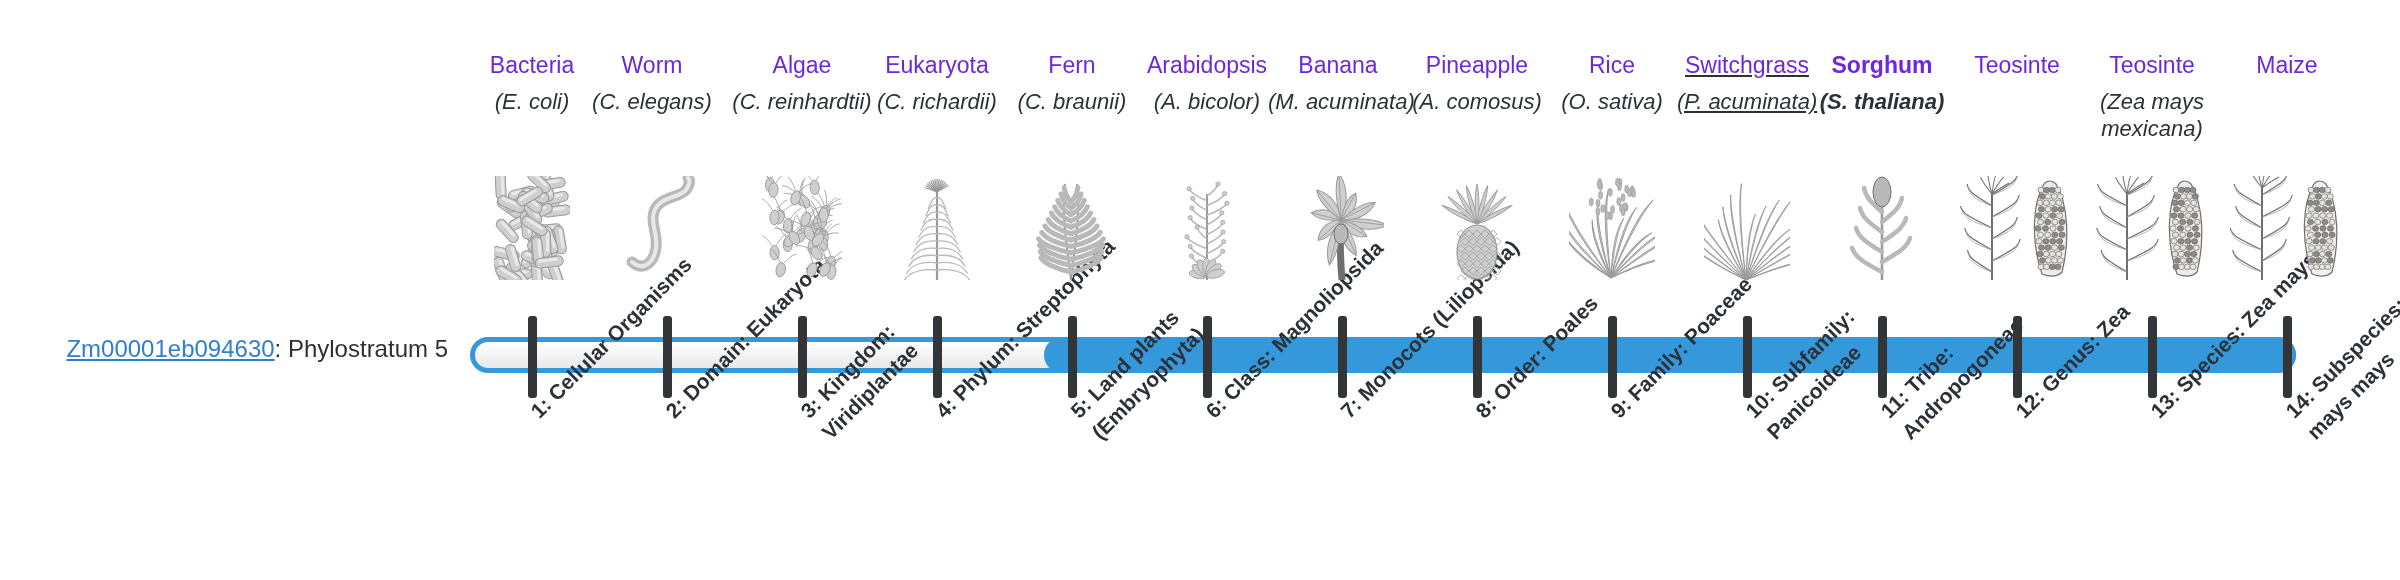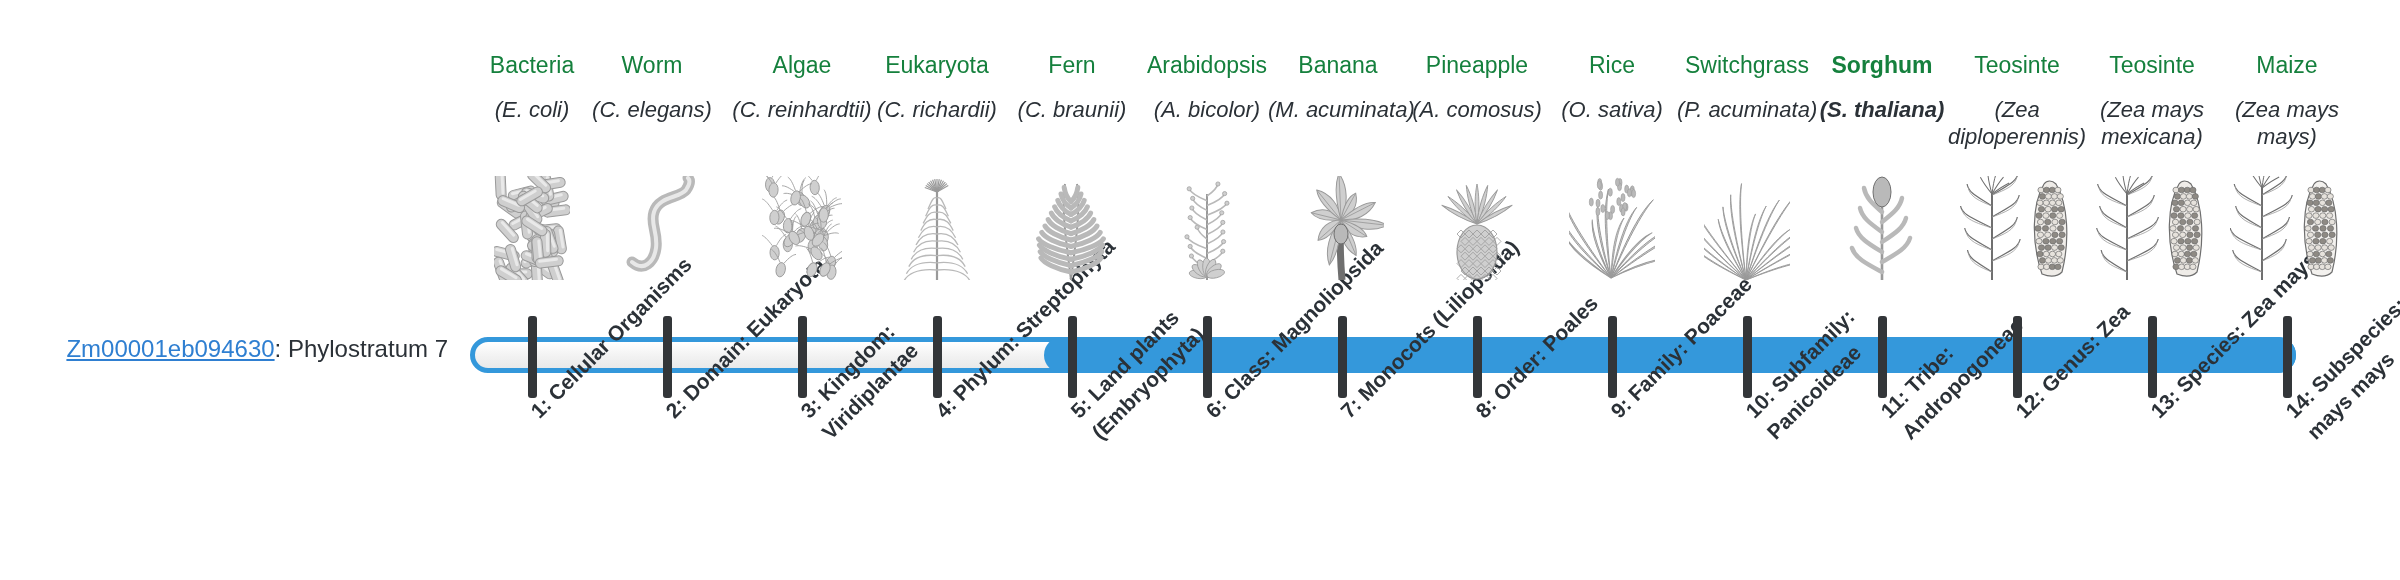--- a/index.html
+++ b/index.html
@@ -16,29 +16,29 @@
 
   
   .col {
     position:absolute;
     text-align:center;
     top:50px;
   }
   .common {
     font-size:23px;
     line-height:30px;
-    color:#15803d;
+    color:#6d28d9;
     white-space:nowrap;
   }
   .latin {
     font-size:22px;
     line-height:27px;
     font-style:italic;
     color:#2b3137;
-    margin-top:16px;
+    margin-top:8px;
   }
   .latin.nowrap { white-space:nowrap; }
 
   
   .orgbox {
     position:absolute;
     top:168px;
     height:112px;
     display:flex;
     align-items:flex-end;
@@ -105,21 +105,21 @@
     text-align:left;
     white-space:normal;
   }
 </style>
 </head>
 <body>
 
 <div id="stage">
 
   <div id="gene-label">
-    <span class="gid">Zm00001eb094630</span><span class="pstext">: </span><span class="pstext">Phylostratum 7</span>
+    <span class="gid">Zm00001eb094630</span><span class="pstext">: </span><span class="pstext">Phylostratum 5</span>
   </div>
 
   <div id="bar-track">
     <div id="bar-fill" style="left: 569px;"></div>
   </div>
 
   <div id="dyn">
       <div class="col" style="left: 462px; width: 140px;">
         <div class="common">Bacteria</div>
         <div class="latin nowrap">(E. coli)</div>
@@ -874,21 +874,21 @@
           <ellipse cx="43.6" cy="33.4" rx="2" ry="4" fill="#b9b9b9" stroke="#9a9a9a" stroke-width="0.6"></ellipse>
           <ellipse cx="50.5" cy="10.7" rx="2" ry="4" fill="#b9b9b9" stroke="#9a9a9a" stroke-width="0.6"></ellipse>
           <ellipse cx="49.8" cy="25.6" rx="2" ry="4" fill="#b9b9b9" stroke="#9a9a9a" stroke-width="0.6"></ellipse>
           <ellipse cx="33.8" cy="32.5" rx="2" ry="4" fill="#b9b9b9" stroke="#9a9a9a" stroke-width="0.6"></ellipse>
           <ellipse cx="48.5" cy="6.3" rx="2" ry="4" fill="#b9b9b9" stroke="#9a9a9a" stroke-width="0.6"></ellipse>
           <ellipse cx="64.6" cy="17.6" rx="2" ry="4" fill="#b9b9b9" stroke="#9a9a9a" stroke-width="0.6"></ellipse>
         </svg>
       </div>
       <div class="tick" style="left: 1612px; background: rgb(51, 54, 57);"></div>
       <div class="rank" style="left: 1604px;">9: Family: Poaceae</div>
-      <div class="col" style="left: 1677px; width: 140px;">
+      <div class="col" style="left: 1677px; width: 140px; text-decoration: underline;">
         <div class="common">Switchgrass</div>
         <div class="latin nowrap">(P. acuminata)</div>
       </div>
       <div class="orgbox" style="left: 1677px; width: 140px;">
         <svg width="86" height="104" viewBox="0 0 86 104">
           <g transform="translate(42,104) rotate(-66)">
             <path d="M0 0 C 2 -36.300000000000004, 6 -56.1, 10 -66 C 4 -54.12, 1 -33, 0 0 Z" fill="#cfcfcf" stroke="#9a9a9a" stroke-width="0.85"></path>
           </g>
           <g transform="translate(42,104) rotate(-57.8)">
             <path d="M0 0 C 2 -41.800000000000004, 6 -64.6, 10 -76 C 4 -62.31999999999999, 1 -38, 0 0 Z" fill="#cfcfcf" stroke="#9a9a9a" stroke-width="0.85"></path>
@@ -956,21 +956,20 @@
           <path d="M42 56 C 31 48, 22.2 42, 20 32" fill="none" stroke="#b9b9b9" stroke-width="4.5" stroke-linecap="round"></path>
           <path d="M42 46 C 52 38, 60 32, 62 22" fill="none" stroke="#b9b9b9" stroke-width="4.5" stroke-linecap="round"></path>
           <path d="M42 36 C 33 28, 25.8 22, 24 12" fill="none" stroke="#b9b9b9" stroke-width="4.5" stroke-linecap="round"></path>
           <ellipse cx="42" cy="16" rx="9" ry="15" fill="#b9b9b9" stroke="#6f6f6f" stroke-width="1"></ellipse>
         </svg>
       </div>
       <div class="tick" style="left: 1882px; background: rgb(51, 54, 57);"></div>
       <div class="rank" style="left: 1874px;">11: Tribe: Andropogoneae</div>
       <div class="col" style="left: 1947px; width: 140px;">
         <div class="common">Teosinte</div>
-        <div class="latin">(Zea diploperennis)</div>
       </div>
       <div class="orgbox" style="left: 1947px; width: 140px;">
         <svg width="64" height="104" viewBox="0 0 64 104">
           <path d="M32 104 L32 18" stroke="#6f6f6f" stroke-width="2" fill="none"></path>
           <path d="M32 96 C 18.522469974588603 87, 8.720629956107587 83, 7.49539995379746 74" fill="none" stroke="#6f6f6f" stroke-width="1.2"></path>
           <path d="M32 96 C 19.74769997689873 91, 9.945859958417714 87, 8.475583955645561 77" fill="none" stroke="#9a9a9a" stroke-width="0.8"></path>
           <path d="M32 85 C 47.475185795314616 76, 58.72986637372523 72, 60.136701446026564 63" fill="none" stroke="#6f6f6f" stroke-width="1.2"></path>
           <path d="M32 85 C 46.06835072301328 80, 57.32303130142391 76, 59.0112333881855 66" fill="none" stroke="#9a9a9a" stroke-width="0.8"></path>
           <path d="M32 74 C 16.993730814475565 65, 6.080080497730524 61, 4.715874208137393 52" fill="none" stroke="#6f6f6f" stroke-width="1.2"></path>
           <path d="M32 74 C 18.357937104068696 69, 7.444286787323652 65, 5.807239239811899 55" fill="none" stroke="#9a9a9a" stroke-width="0.8"></path>
@@ -1150,21 +1149,20 @@
           <ellipse cx="13.0" cy="90.8" rx="3.1" ry="2.8" fill="#8e8a84" stroke="#6f6f6f" stroke-width="0.7"></ellipse>
           <ellipse cx="18.6" cy="90.8" rx="3.1" ry="2.8" fill="#e6e2dc" stroke="#6f6f6f" stroke-width="0.7"></ellipse>
           <ellipse cx="24.3" cy="90.8" rx="3.1" ry="2.8" fill="#e6e2dc" stroke="#6f6f6f" stroke-width="0.7"></ellipse>
           <ellipse cx="29.9" cy="90.8" rx="3.1" ry="2.8" fill="#e6e2dc" stroke="#6f6f6f" stroke-width="0.7"></ellipse>
         </svg>
       </div>
       <div class="tick" style="left: 2152px; background: rgb(51, 54, 57);"></div>
       <div class="rank" style="left: 2144px;">13: Species: Zea mays</div>
       <div class="col" style="left: 2217px; width: 140px;">
         <div class="common">Maize</div>
-        <div class="latin">(Zea mays mays)</div>
       </div>
       <div class="orgbox" style="left: 2217px; width: 140px;">
         <svg width="64" height="104" viewBox="0 0 64 104">
           <path d="M32 104 L32 12" stroke="#6f6f6f" stroke-width="2" fill="none"></path>
           <path d="M32 96 C 15.872838322352617 87, 4.143993465881795 83, 2.677887858822942 74" fill="none" stroke="#6f6f6f" stroke-width="1.2"></path>
           <path d="M32 96 C 17.33894392941147 91, 5.6100990729406455 87, 3.850772344470027 77" fill="none" stroke="#9a9a9a" stroke-width="0.8"></path>
           <path d="M32 85 C 45.32362783662975 76, 55.01353899054229 72, 56.22477788478136 63" fill="none" stroke="#6f6f6f" stroke-width="1.2"></path>
           <path d="M32 85 C 44.11238894239068 80, 53.80230009630323 76, 55.255786769390106 66" fill="none" stroke="#9a9a9a" stroke-width="0.8"></path>
           <path d="M32 74 C 14.51446385970339 65, 1.7977103031240418 61, 0.20811610855162144 52" fill="none" stroke="#6f6f6f" stroke-width="1.2"></path>
           <path d="M32 74 C 16.10405805427581 69, 3.3873044976964586 65, 1.4797914642095584 55" fill="none" stroke="#9a9a9a" stroke-width="0.8"></path>

